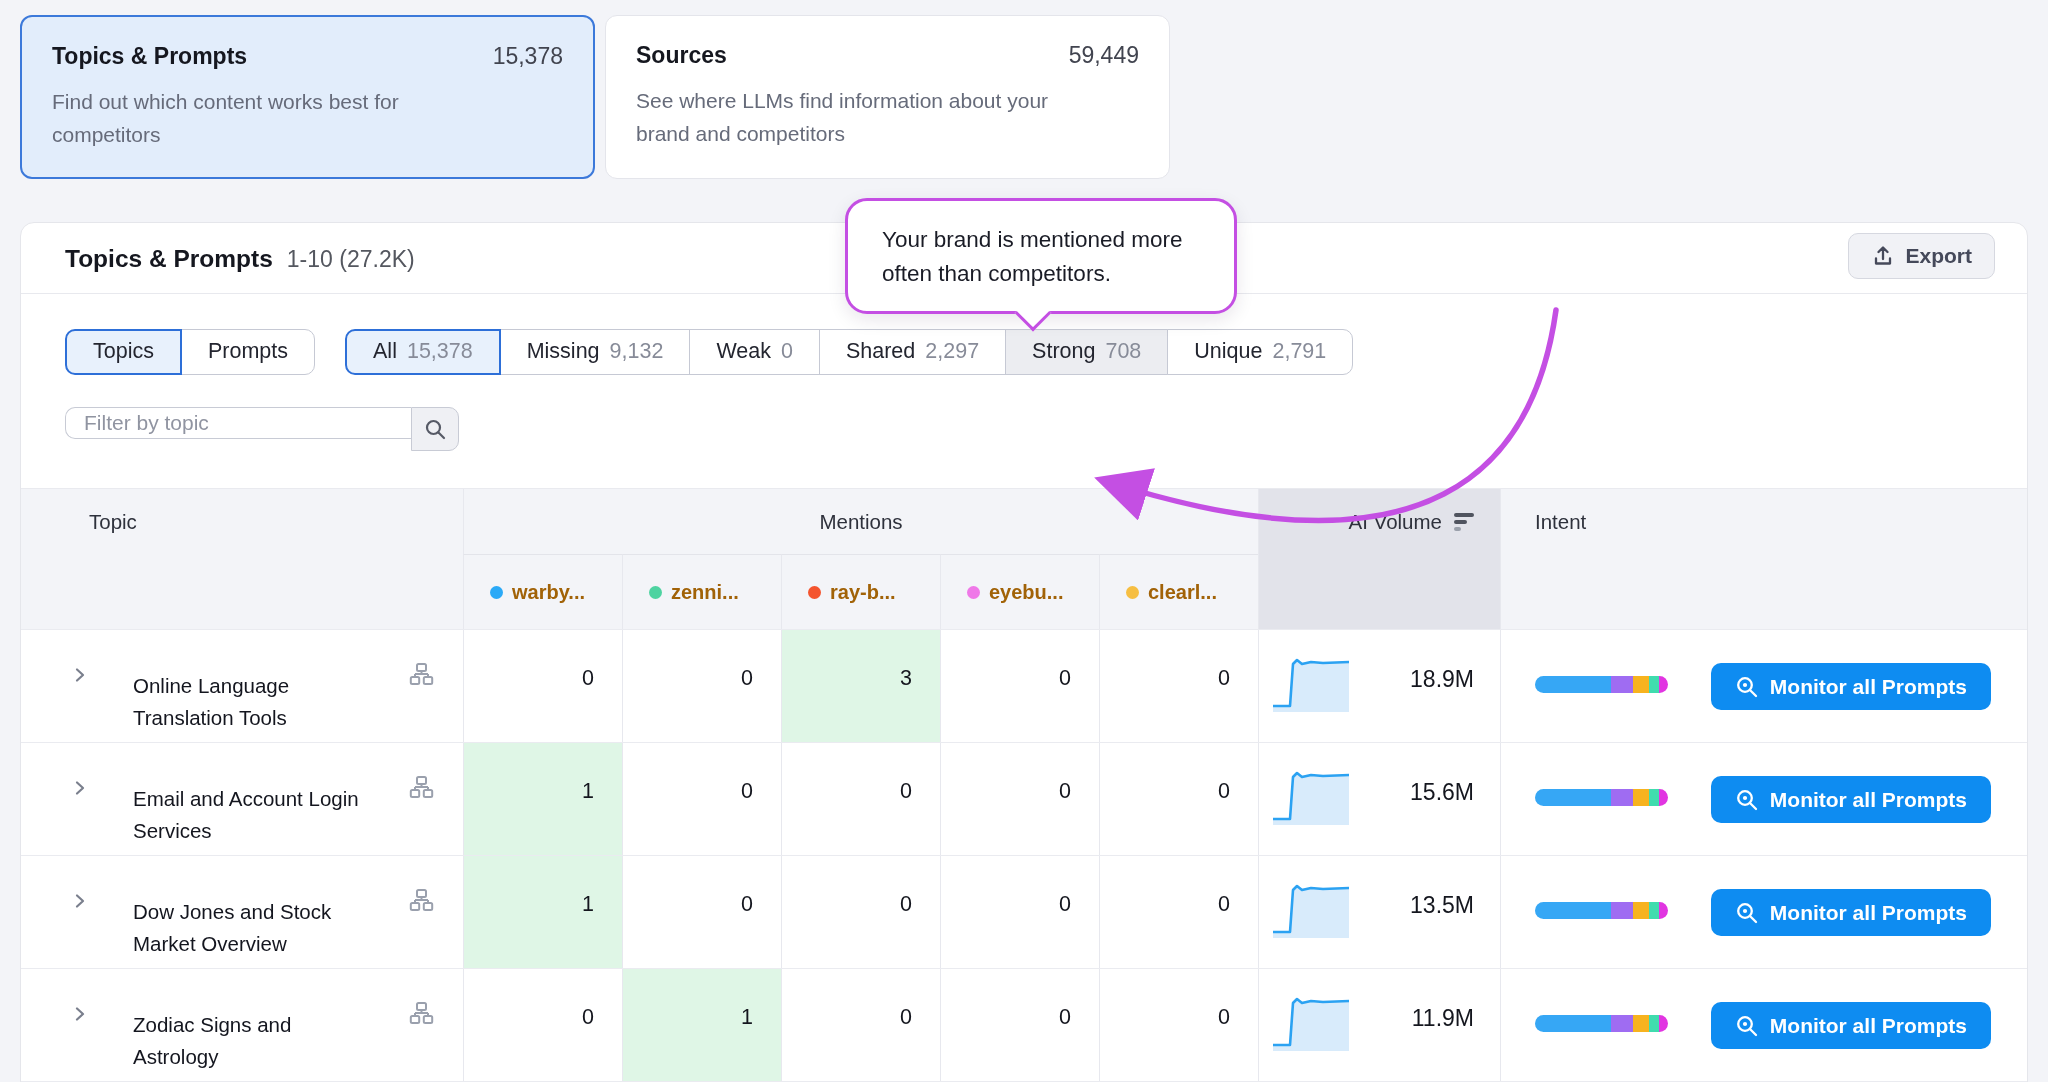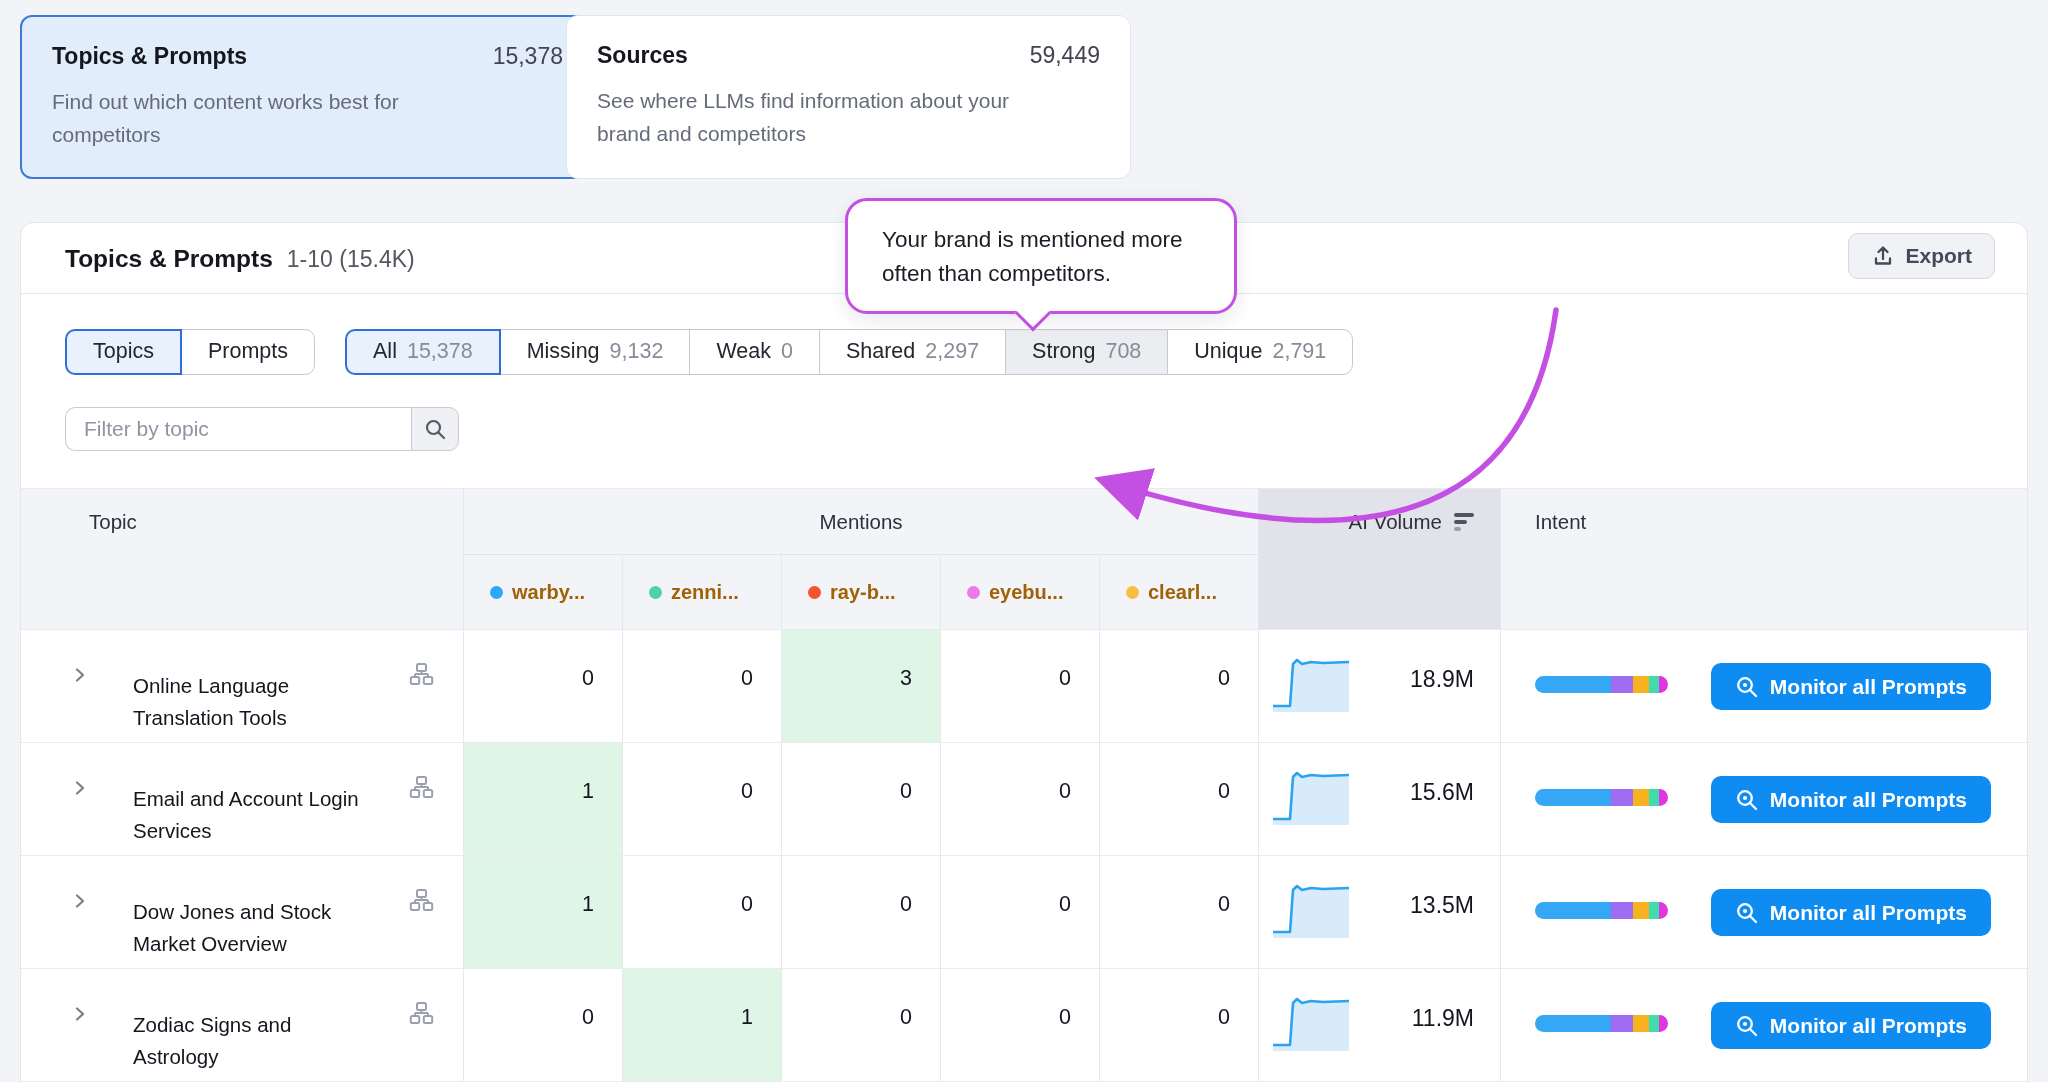--- a/index.html
+++ b/index.html
@@ -9,21 +9,21 @@
   .page { position:absolute; inset:0; }
 
   
   .sum-card { position:absolute; top:15px; height:164px; border-radius:12px; padding:26px 30px; background:#FFF; border:1px solid #E4E5EB; cursor:pointer; }
   .sum-card.selected { background:#E2EDFB; border:2px solid #3C79DA; }
   .sum-card .row1 { display:flex; justify-content:space-between; align-items:baseline; }
   .sum-title { font-size:23px; font-weight:bold; color:#15171F; }
   .sum-count { font-size:23px; color:#41444F; }
   .sum-desc { margin-top:16px; font-size:21px; line-height:1.55; color:#666B7A; max-width:420px; }
   #card-topics { left:20px; width:575px; }
-  #card-sources { left:566px; width:565px; }
+  #card-sources { left:605px; width:565px; }
 
   
   .panel { position:absolute; left:20px; top:222px; width:2008px; height:880px; background:#FFF; border:1px solid #E5E6EB; border-radius:14px 14px 0 0; }
   .panel-head { position:absolute; left:44px; top:22px; display:flex; align-items:baseline; gap:14px; }
   .panel-title { font-size:24.5px; font-weight:bold; color:#15171F; }
   .panel-range { font-size:23px; color:#54575F; }
   .export-btn { position:absolute; right:32px; top:10px; height:46px; display:flex; align-items:center; gap:10px; padding:0 22px; background:#F1F2F6; border:1px solid #D6D8E0; border-radius:10px; font-size:21px; font-weight:600; color:#45495A; cursor:pointer; }
   .head-divider { position:absolute; left:0; right:0; top:70px; height:1px; background:#E8E9EE; }
 
   
@@ -31,21 +31,21 @@
   .seg-group { display:flex; }
   .seg-btn { position:relative; display:flex; align-items:baseline; gap:10px; height:46px; padding:9px 26px 0; background:#FFF; border:1px solid #C6C9D4; margin-left:-1px; font-size:21.5px; color:#23252F; cursor:pointer; white-space:nowrap; }
   .seg-btn:first-child { border-radius:10px 0 0 10px; margin-left:0; }
   .seg-btn:last-child { border-radius:0 10px 10px 0; }
   .seg-btn.selected { background:#E8F1FC; border:2px solid #2D6FD8; z-index:2; padding-top:8px; }
   .seg-btn.hl-gray { background:#ECEDF1; }
   .seg-count { font-size:21.5px; color:#878B98; }
 
   
   .search-wrap { position:absolute; left:44px; top:184px; display:flex; height:44px; }
-  .search-input { width:346px; height:44px; border:1px solid #C8CBD5; border-right:none; border-radius:10px 0 0 10px; padding:0 18px; font-size:21px; font-family:"Liberation Sans", sans-serif; color:#0c4a6e; background:#FFF; }
+  .search-input { width:346px; height:32px; border:1px solid #C8CBD5; border-right:none; border-radius:10px 0 0 10px; padding:0 18px; font-size:21px; font-family:"Liberation Sans", sans-serif; color:#0c4a6e; background:#FFF; }
   .search-input::placeholder { color:#9094A1; }
   .search-btn { width:48px; height:44px; background:#EFF0F4; border:1px solid #C8CBD5; border-radius:0 10px 10px 0; display:flex; align-items:center; justify-content:center; cursor:pointer; }
 
   
   .tbl { position:absolute; left:0; top:265px; width:2006px; }
   .trow { display:grid; grid-template-columns:442px 159px 159px 159px 159px 159px 242px 1fr; }
   .h1 { height:66px; background:#F3F4F8; border-top:1px solid #E9EAEF; }
   .h2 { height:75px; background:#F3F4F8; }
   .brow { height:113px; border-top:1px solid #EAEBF0; background:#FFF; }
   .prow { height:24px; border-top:1px solid #EAEBF0; background:#FFF; }
@@ -101,21 +101,21 @@
     <div class="row1">
       <span class="sum-title">Sources</span>
       <span class="sum-count">59,449</span>
     </div>
     <div class="sum-desc">See where LLMs find information about your brand and competitors</div>
   </div>
 
   <div class="panel">
     <div class="panel-head">
       <span class="panel-title">Topics &amp; Prompts</span>
-      <span class="panel-range">1-10 (15.4K)</span>
+      <span class="panel-range">1-10 (27.2K)</span>
     </div>
     <button class="export-btn">
       <svg width="24" height="24" viewBox="0 0 24 24">
           <path d="M12 15 V4 M7.5 8 L12 3.5 L16.5 8 M5 14.5 V19.5 H19 V14.5" fill="none" stroke="#45495A" stroke-width="2.3" stroke-linecap="round" stroke-linejoin="round"></path>
         </svg>
       <span>Export</span>
     </button>
     <div class="head-divider"></div>
 
     <div class="controls">

